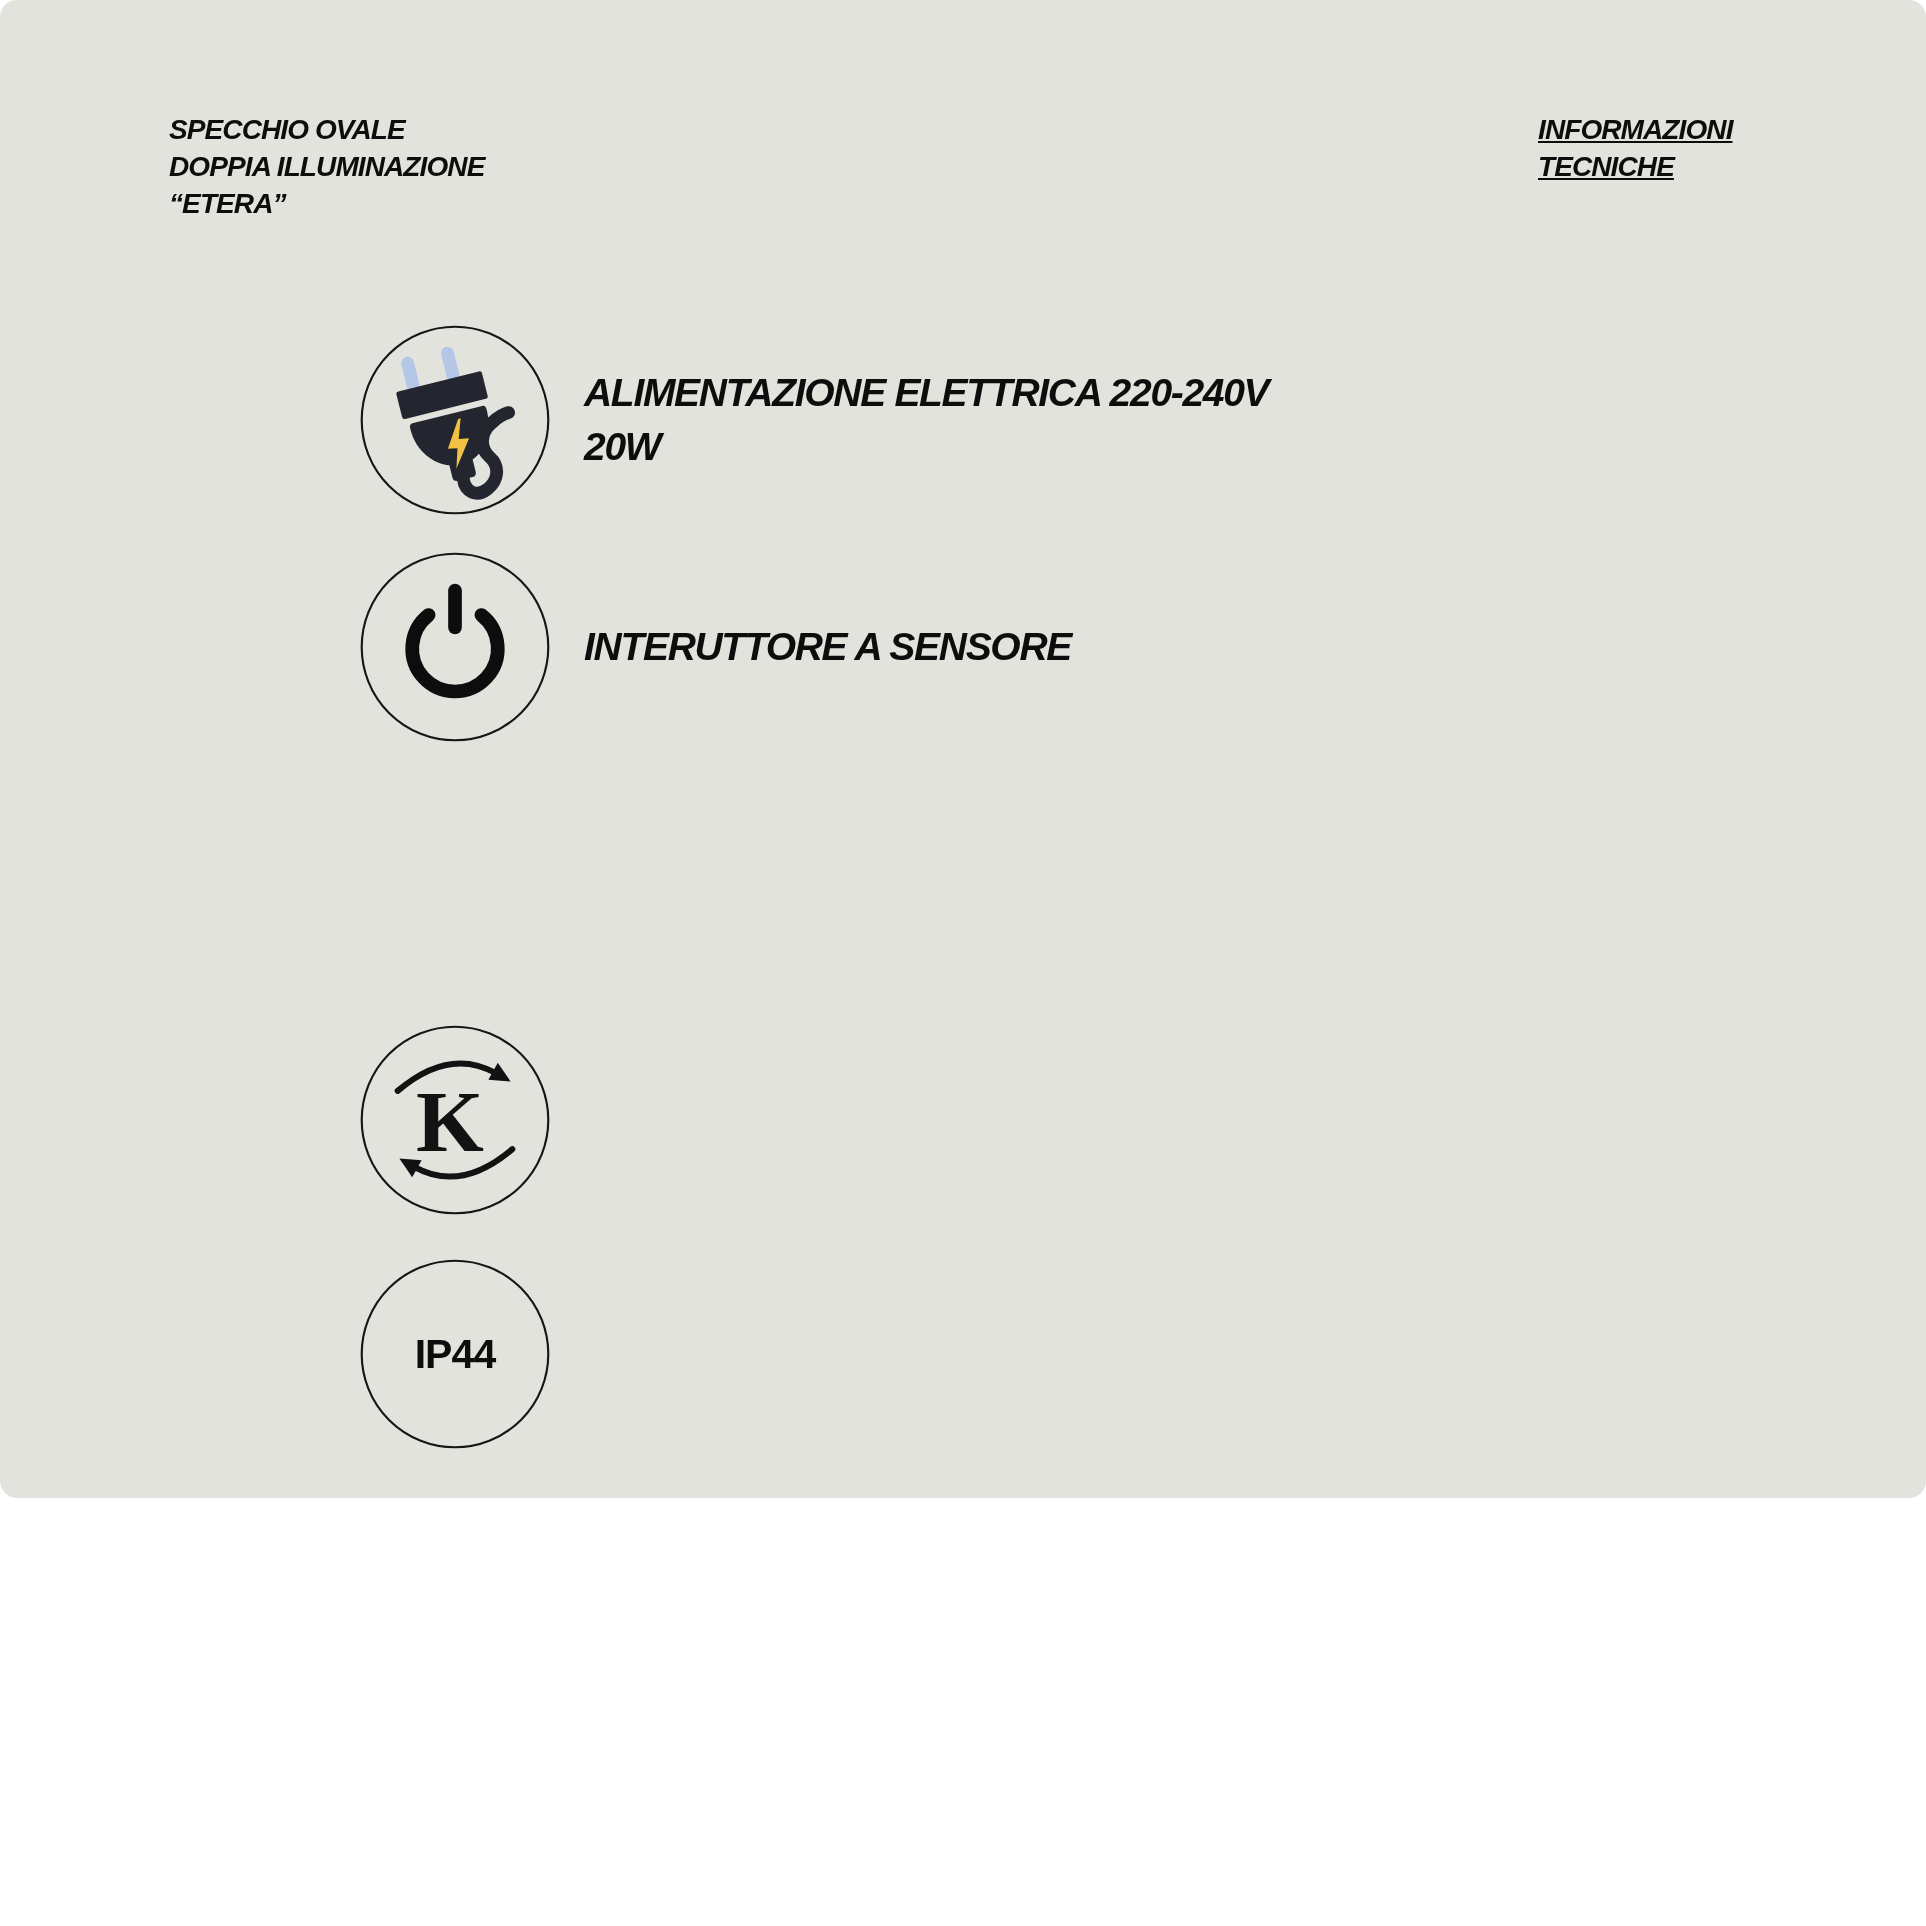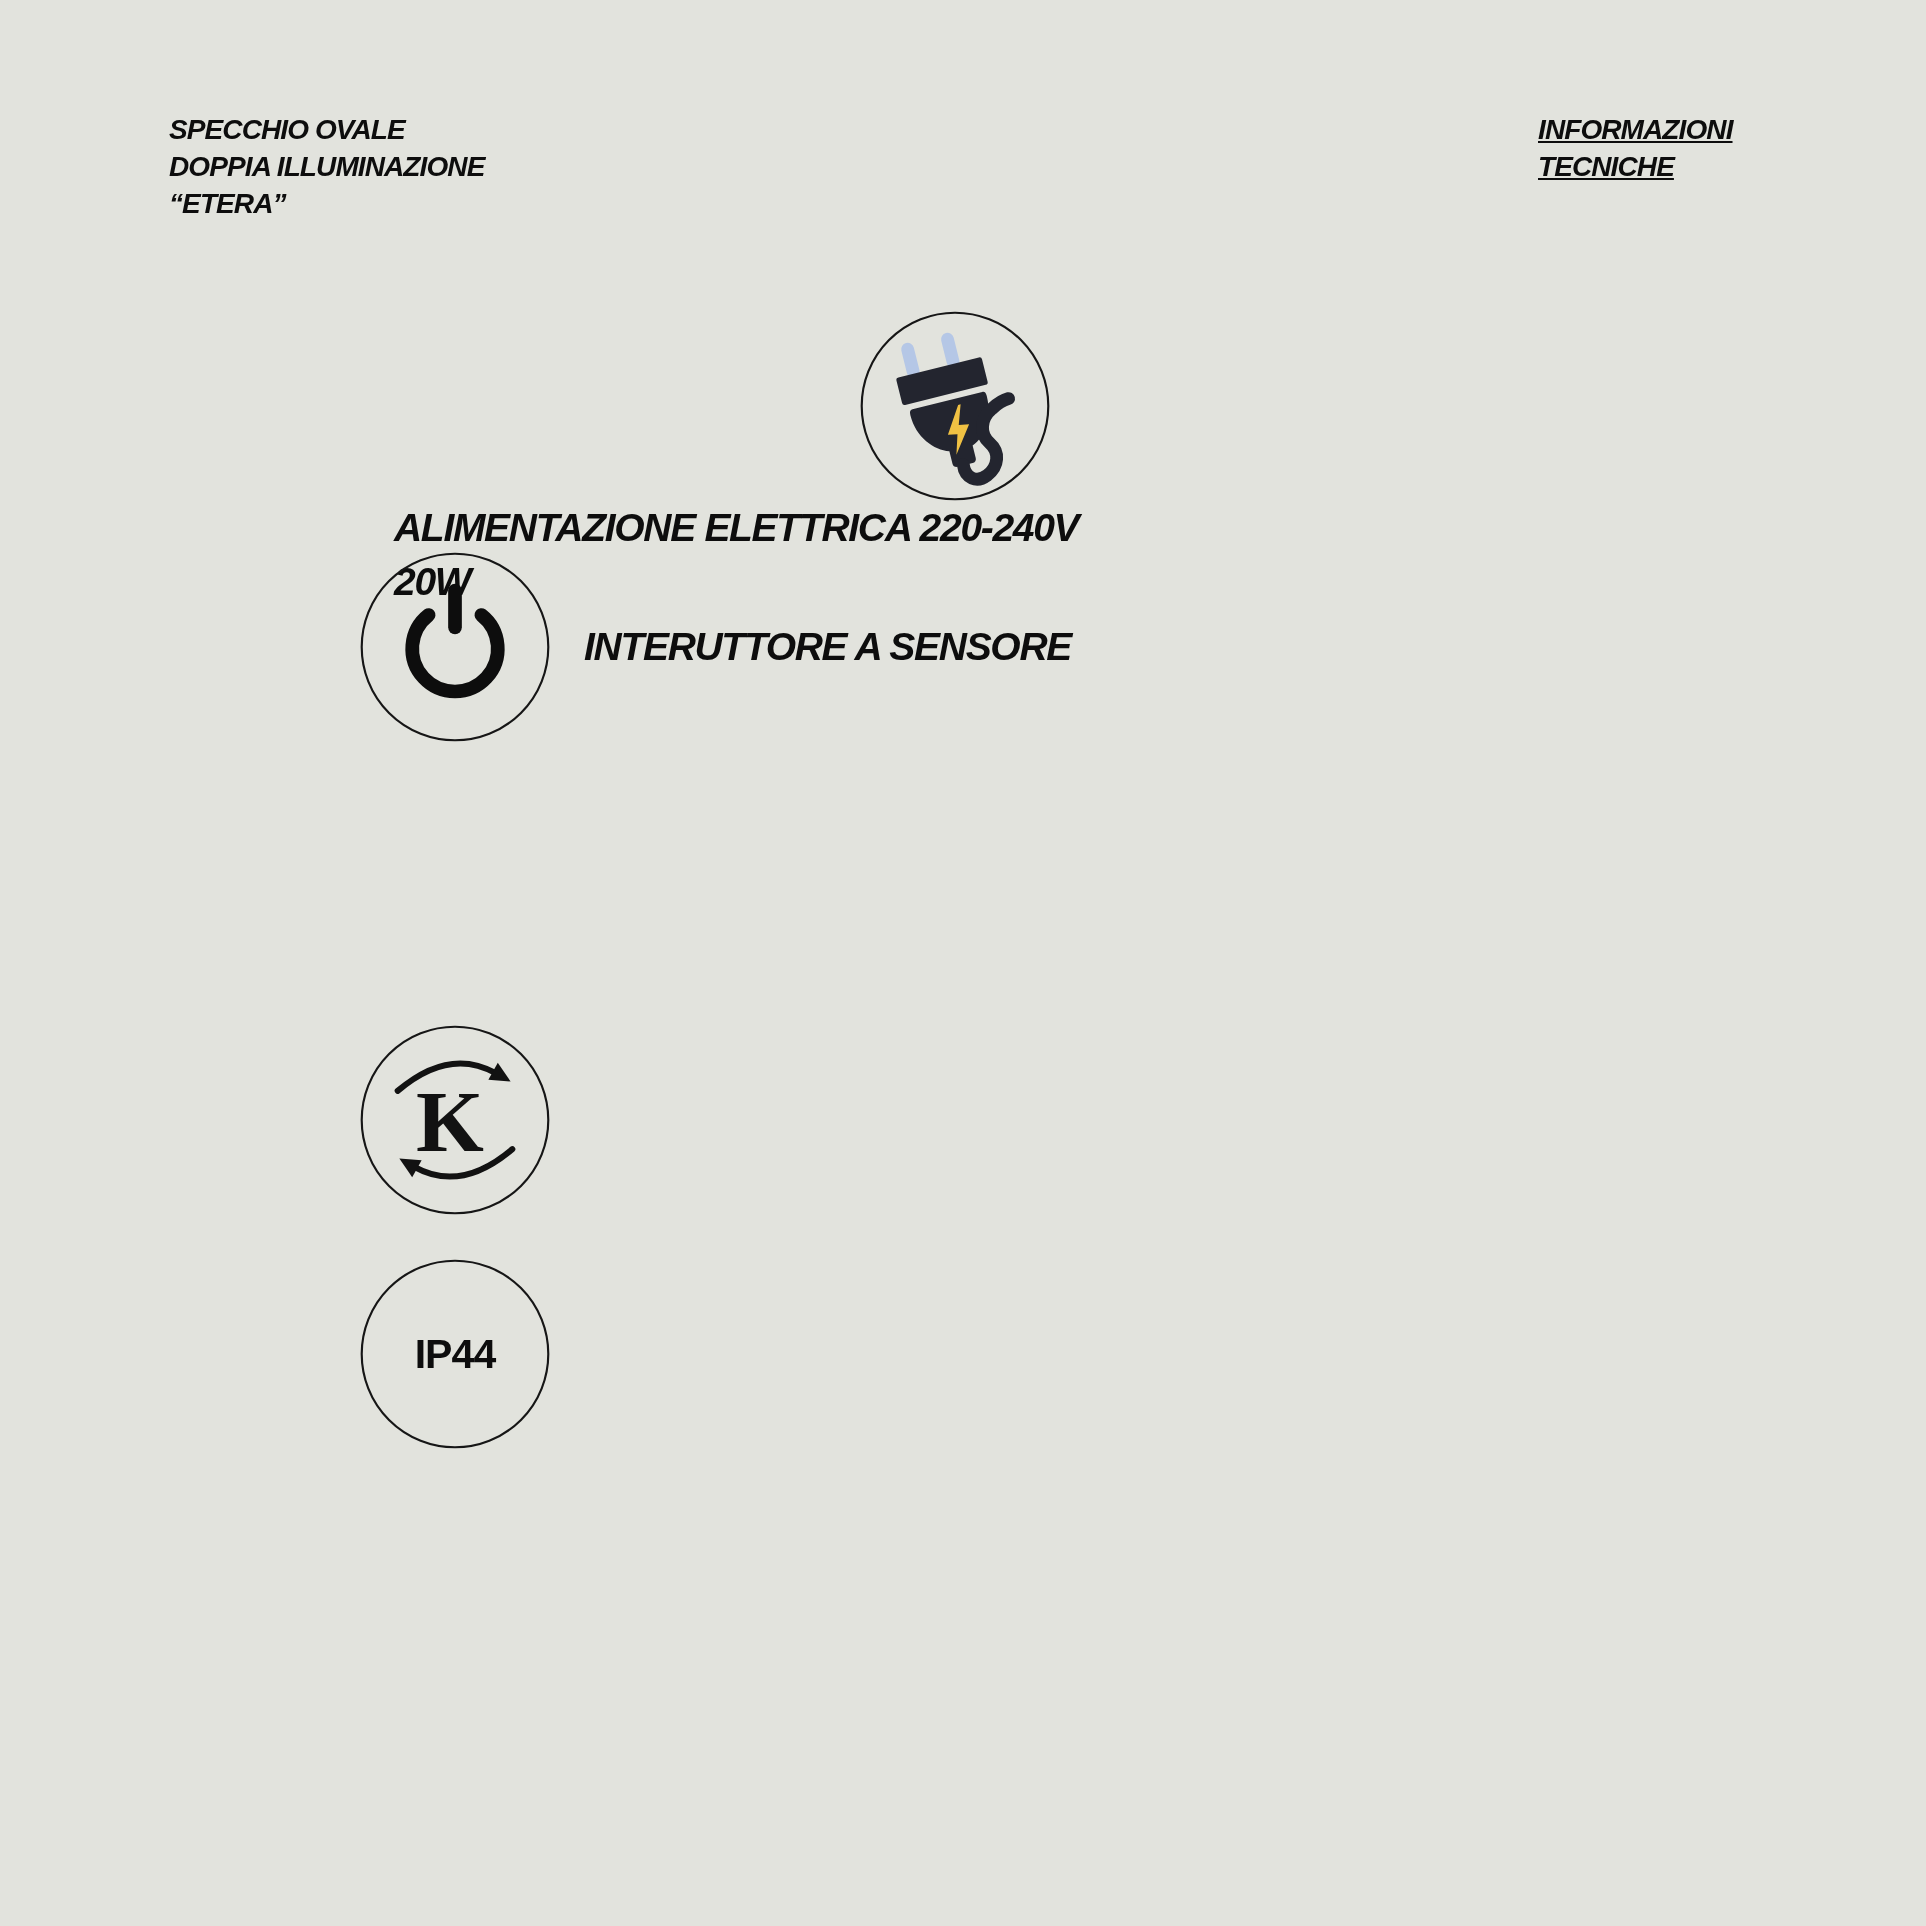--- a/index.html
+++ b/index.html
@@ -1,22 +1,23 @@
 <!DOCTYPE html>
 <html style="font-size:13.7px"><head>
 <meta charset="utf-8">
 <style>
   html,body{margin:0;padding:0;}
   .page{
     position:relative;
-    width:1926px;height:1926px;
+    width:1926px;height:1498px;
     background:#e2e3dd;
     font-family:"Liberation Sans",sans-serif;
     color:#0d0d0d;
     overflow:hidden;
+    border-radius:17px;
   }
   .hdr{
     position:absolute;top:111px;
     font-style:italic;font-weight:bold;
     font-size:28px;line-height:37px;letter-spacing:-0.9px;
     white-space:pre-line;
   }
   .hdr-left{left:169px;}
   .hdr-right{left:1538px;text-decoration:underline;}
   .feature-row{
@@ -34,21 +35,21 @@
     font-weight:bold;font-style:normal;
     font-size:41px;letter-spacing:-0.9px;color:#0d0d0d;
   }
   .feature-text{
     margin-left:34px;
     width:1156px;
     font-style:italic;font-weight:bold;
     font-size:39px;line-height:54px;letter-spacing:-1.3px;
     white-space:pre-line;
   }
-  .r1{top:311px;flex-direction:column;} .r2{top:552px;justify-content:center;} .r3{top:777px;}
+  .r1{top:325px;} .r2{top:552px;justify-content:center;} .r3{top:777px;}
   .r4{top:1025px;} .r5{top:1259px;} .r6{top:1506px;}
 </style>
 </head>
 <body>
 
 <div class="page">
 
   <div class="hdr hdr-left">SPECCHIO OVALE
 DOPPIA ILLUMINAZIONE
 “ETERA”</div>

